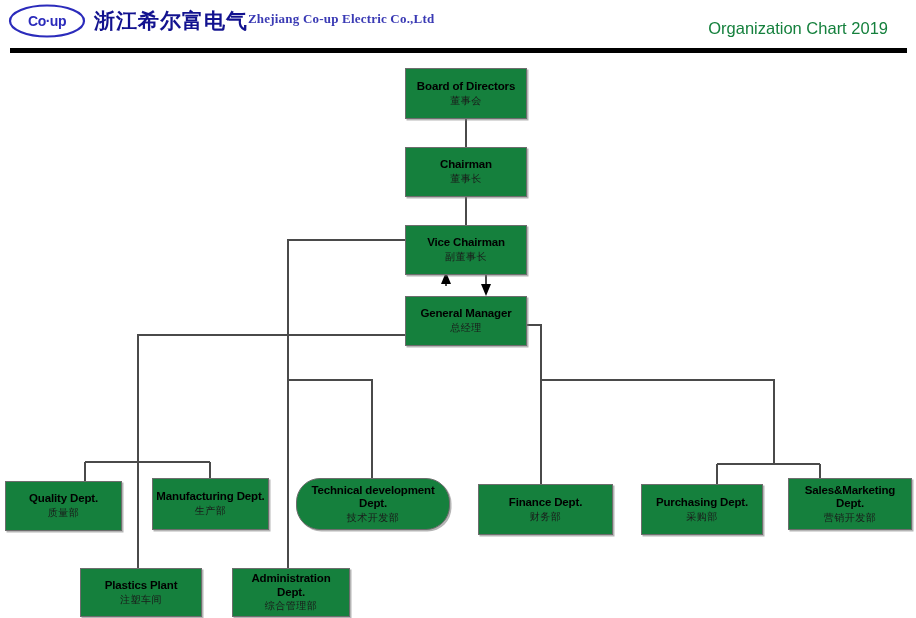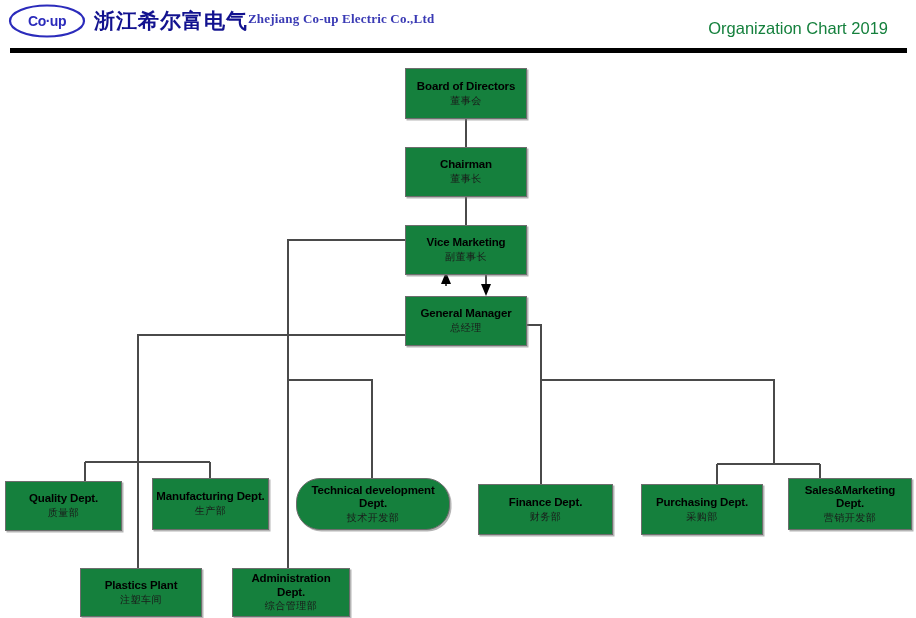--- a/index.html
+++ b/index.html
@@ -169,21 +169,21 @@
     <span class="en">Board of Directors</span>
     <span class="cn">董事会</span>
   </div>
 
   <div class="node" style="left:405px; top:147px; width:122px; height:50px;">
     <span class="en">Chairman</span>
     <span class="cn">董事长</span>
   </div>
 
   <div class="node" style="left:405px; top:225px; width:122px; height:50px;">
-    <span class="en">Vice Marketing</span>
+    <span class="en">Vice Chairman</span>
     <span class="cn">副董事长</span>
   </div>
 
   <div class="node" style="left:405px; top:296px; width:122px; height:50px;">
     <span class="en">General Manager</span>
     <span class="cn">总经理</span>
   </div>
 
   <div class="node" style="left:5px; top:481px; width:117px; height:50px;">
     <span class="en">Quality Dept.</span>

